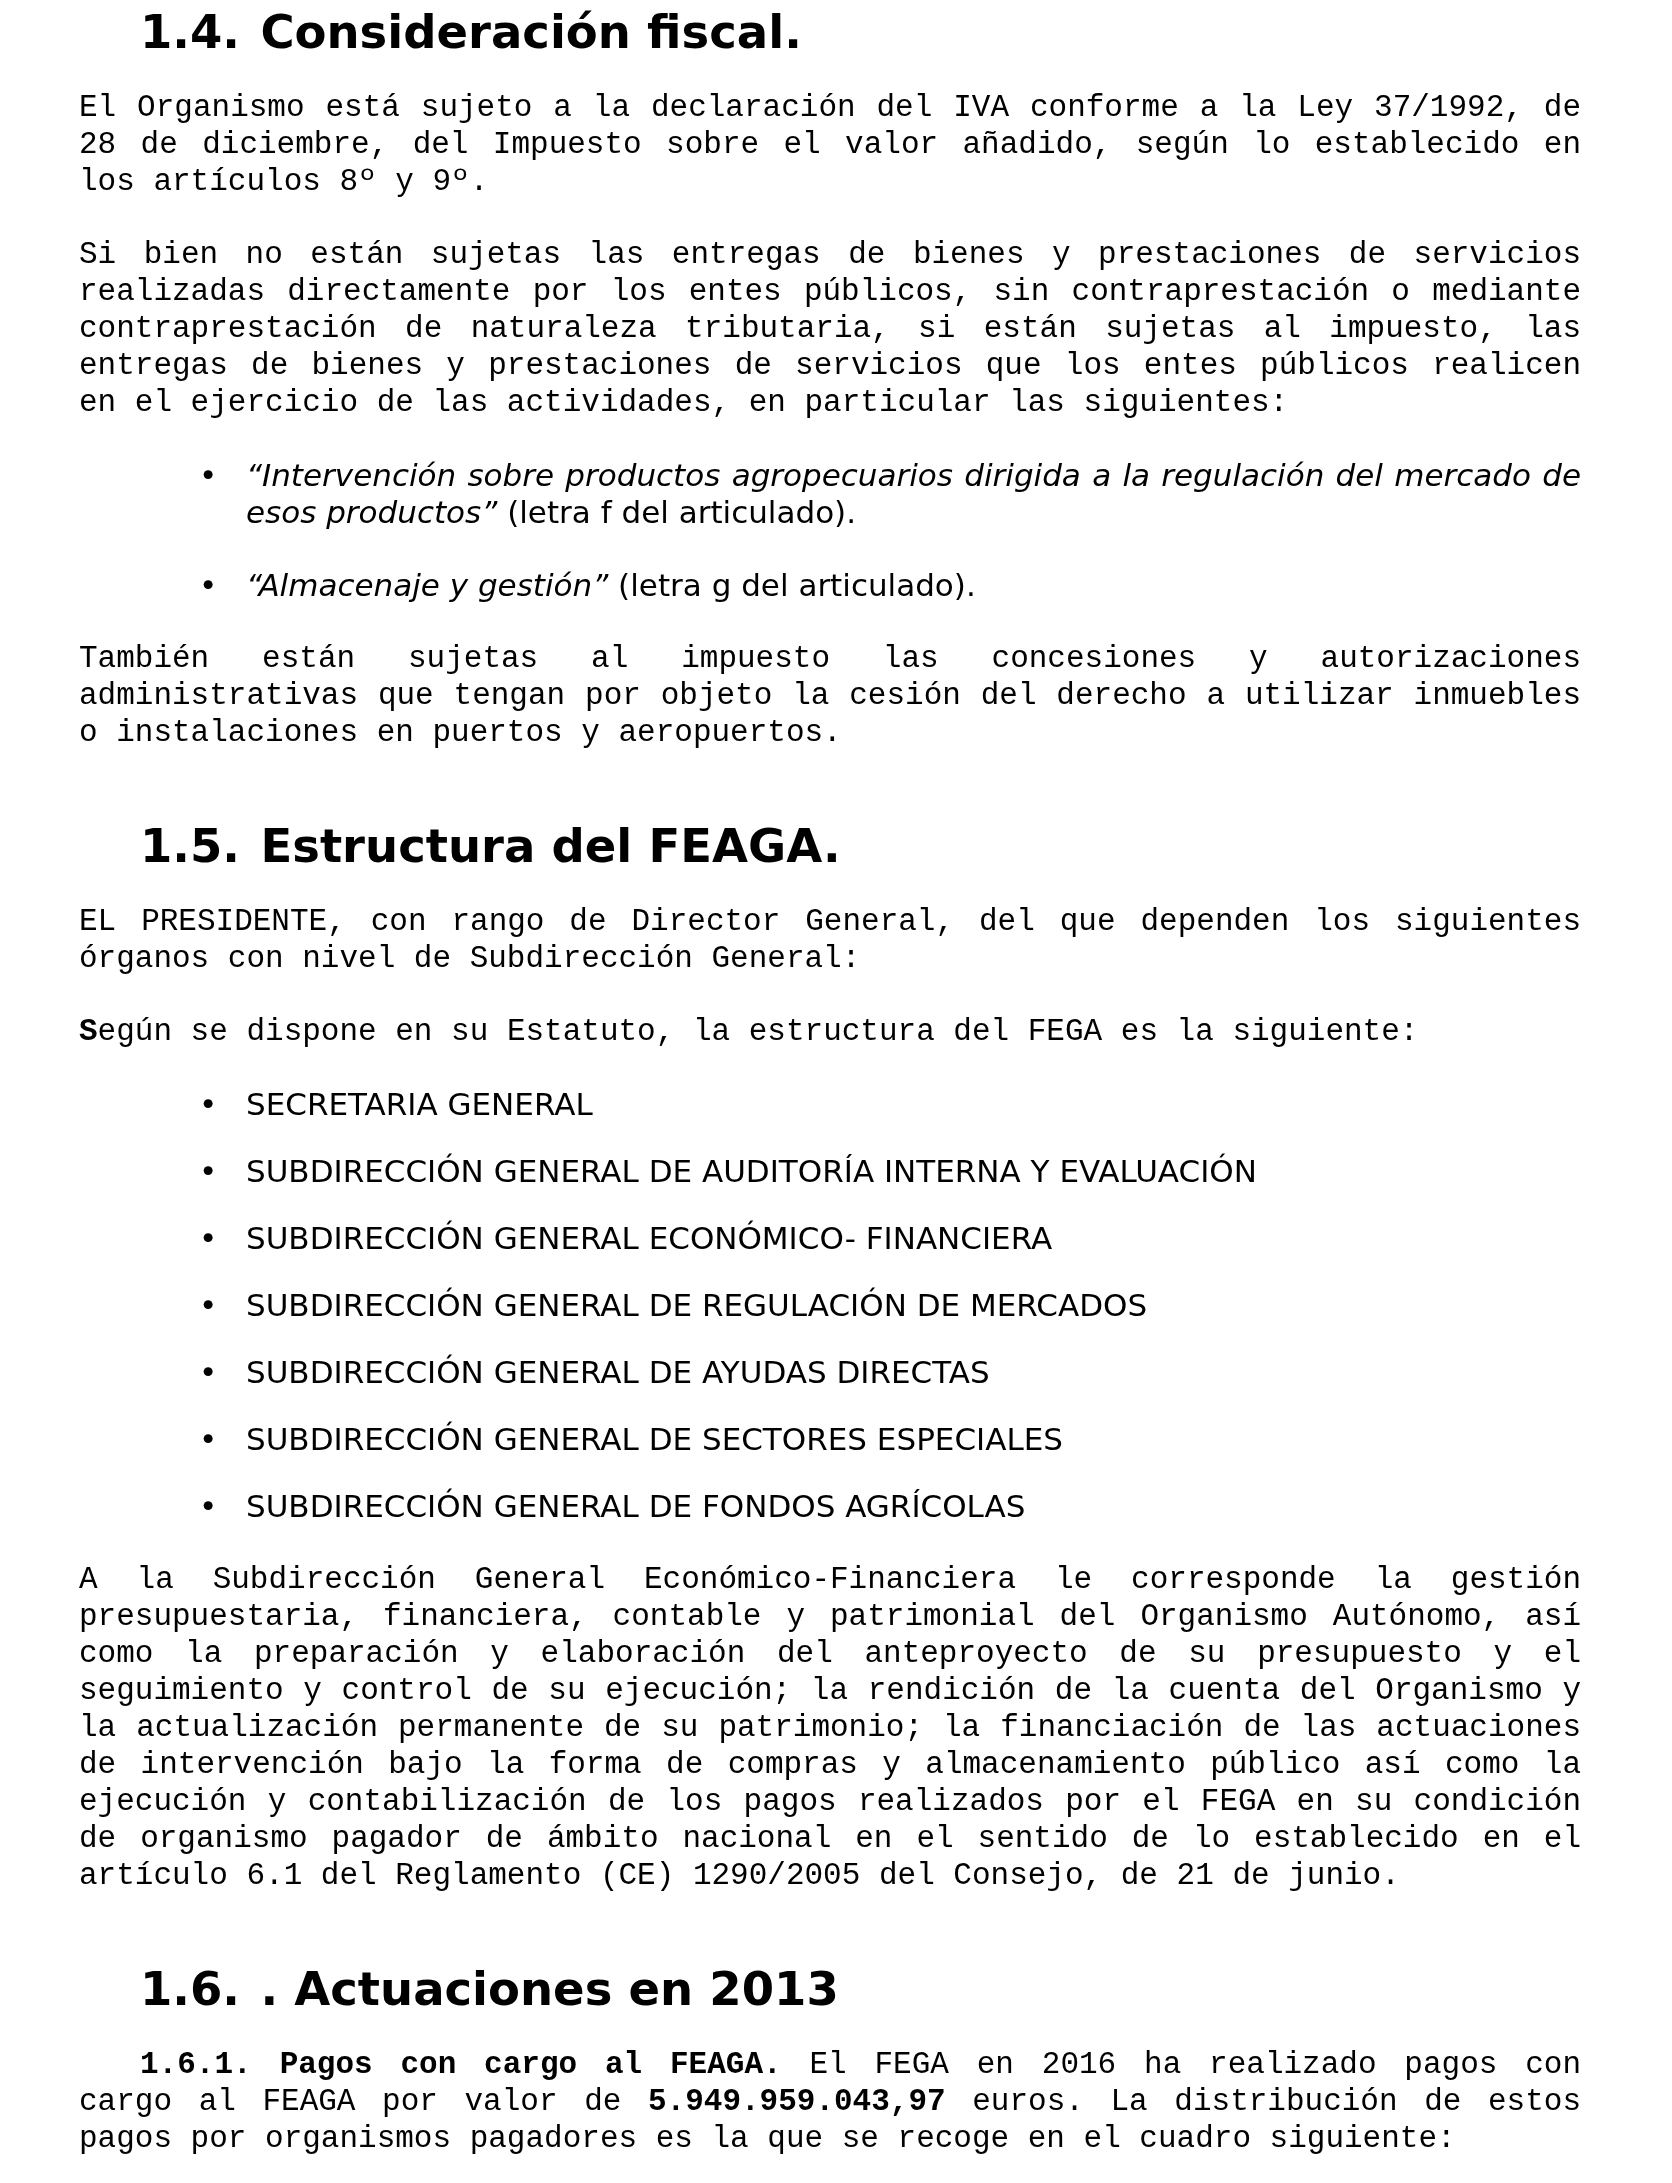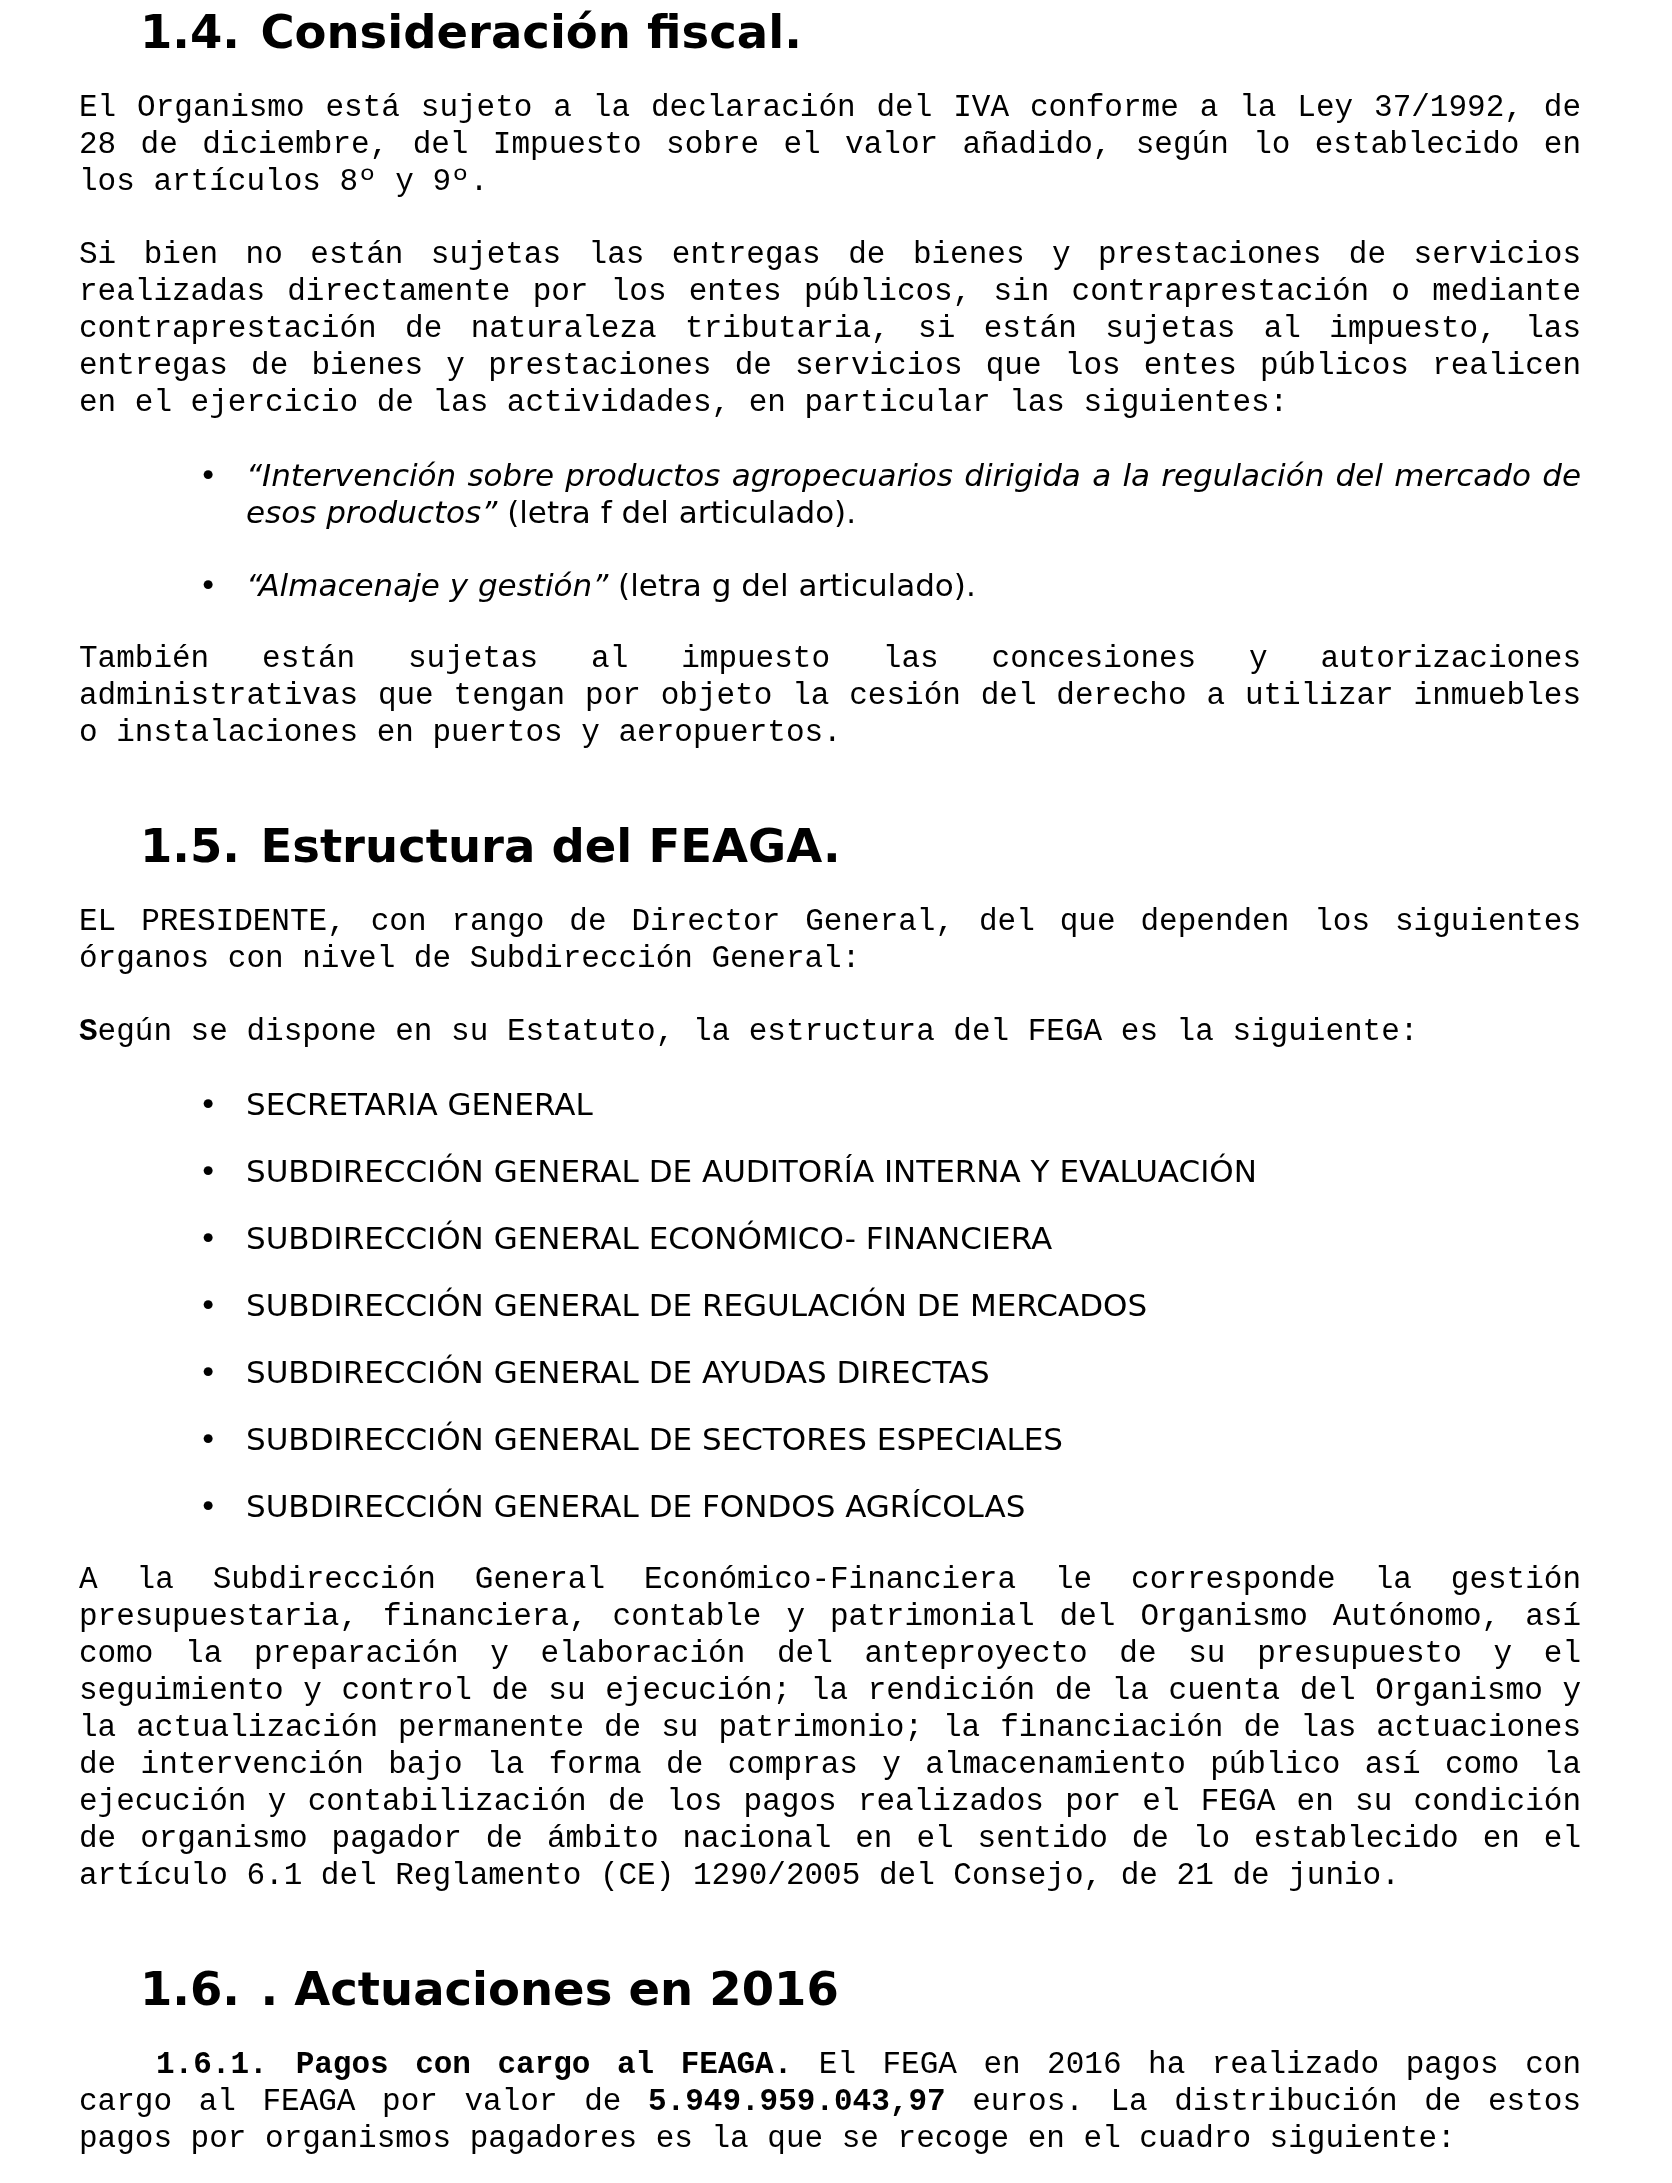--- a/index.html
+++ b/index.html
@@ -41,21 +41,21 @@
       position: absolute;
       left: 120px;
       top: 0;
     }
     .org-list { list-style: none; }
     .org-list .bullet-item { margin-bottom: 30px; }
     .org-list ~ .para { margin-top: 36px; }
     em { font-style: italic; }
     strong { font-weight: bold; }
     .indent-first { text-indent: 61px; }
-    .num-gap { margin-right: 28px; margin-left: 16px; }
+    .num-gap { margin-right: 28px; }
   </style>
 </head>
 <body>
 
 <div class="page">
 
   <h2 class="heading"><span class="sec-num">1.4.</span><span>Consideración fiscal.</span></h2>
 
   <p class="para">El Organismo está sujeto a la declaración del IVA conforme a la Ley 37/1992, de 28 de diciembre, del Impuesto sobre el valor añadido, según lo establecido en los artículos 8º y 9º.</p>
 
@@ -78,18 +78,18 @@
     <li class="bullet-item"><span class="dot">•</span><span>SUBDIRECCIÓN GENERAL DE AUDITORÍA INTERNA Y EVALUACIÓN</span></li>
     <li class="bullet-item"><span class="dot">•</span><span>SUBDIRECCIÓN GENERAL ECONÓMICO- FINANCIERA</span></li>
     <li class="bullet-item"><span class="dot">•</span><span>SUBDIRECCIÓN GENERAL DE REGULACIÓN DE MERCADOS</span></li>
     <li class="bullet-item"><span class="dot">•</span><span>SUBDIRECCIÓN GENERAL DE AYUDAS DIRECTAS</span></li>
     <li class="bullet-item"><span class="dot">•</span><span>SUBDIRECCIÓN GENERAL DE SECTORES ESPECIALES</span></li>
     <li class="bullet-item"><span class="dot">•</span><span>SUBDIRECCIÓN GENERAL DE FONDOS AGRÍCOLAS</span></li>
   </ul>
 
   <p class="para">A la Subdirección General Económico-Financiera le corresponde la gestión presupuestaria, financiera, contable y patrimonial del Organismo Autónomo, así como la preparación y elaboración del anteproyecto de su presupuesto y el seguimiento y control de su ejecución; la rendición de la cuenta del Organismo y la actualización permanente de su patrimonio; la financiación de las actuaciones de intervención bajo la forma de compras y almacenamiento público así como la ejecución y contabilización de los pagos realizados por el FEGA en su condición de organismo pagador de ámbito nacional en el sentido de lo establecido en el artículo 6.1 del Reglamento (CE) 1290/2005 del Consejo, de 21 de junio.</p>
 
-  <h2 class="heading mt-extra"><span class="sec-num">1.6.</span><span>. Actuaciones en 2016</span></h2>
+  <h2 class="heading mt-extra"><span class="sec-num">1.6.</span><span>. Actuaciones en 2013</span></h2>
 
   <p class="para indent-first"><strong class="num-gap">1.6.1.</strong><strong>Pagos con cargo al FEAGA.</strong><span> El FEGA en 2016 ha realizado pagos con cargo al FEAGA por valor de </span><strong>5.949.959.043,97</strong><span> euros. La distribución de estos pagos por organismos pagadores es la que se recoge en el cuadro siguiente:</span></p>
 
 </div>
 
 
 </body></html>

